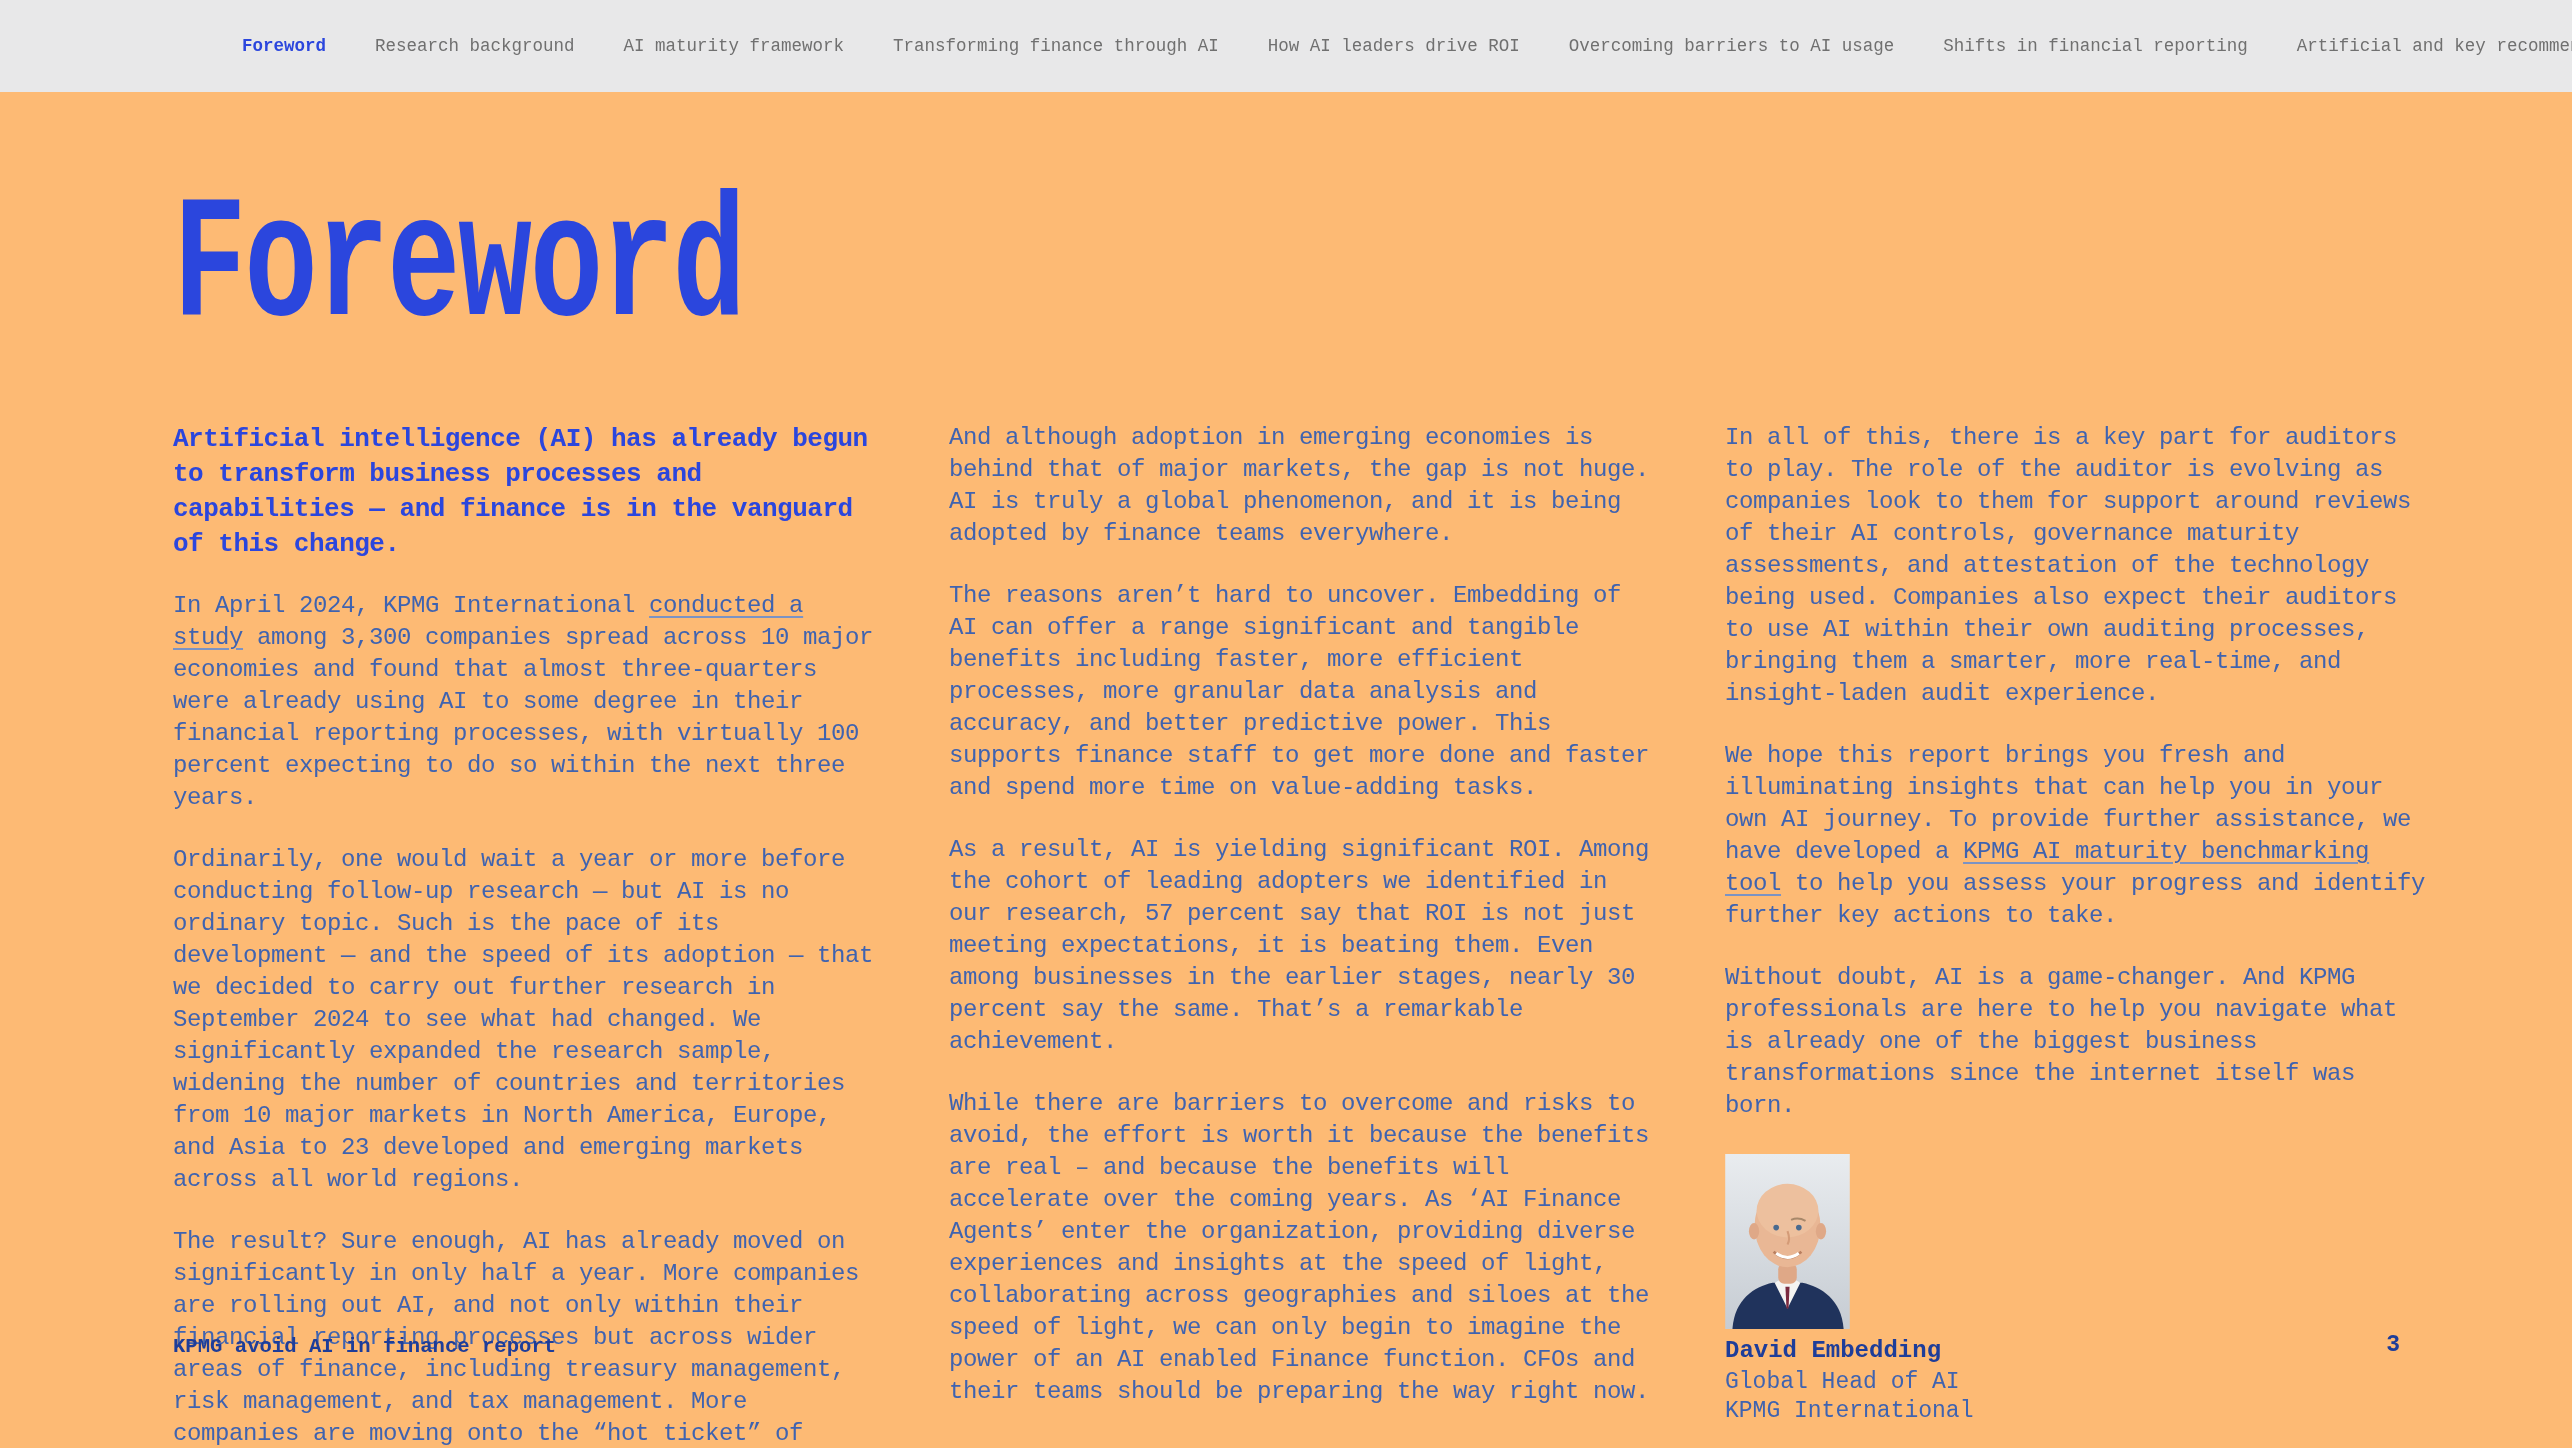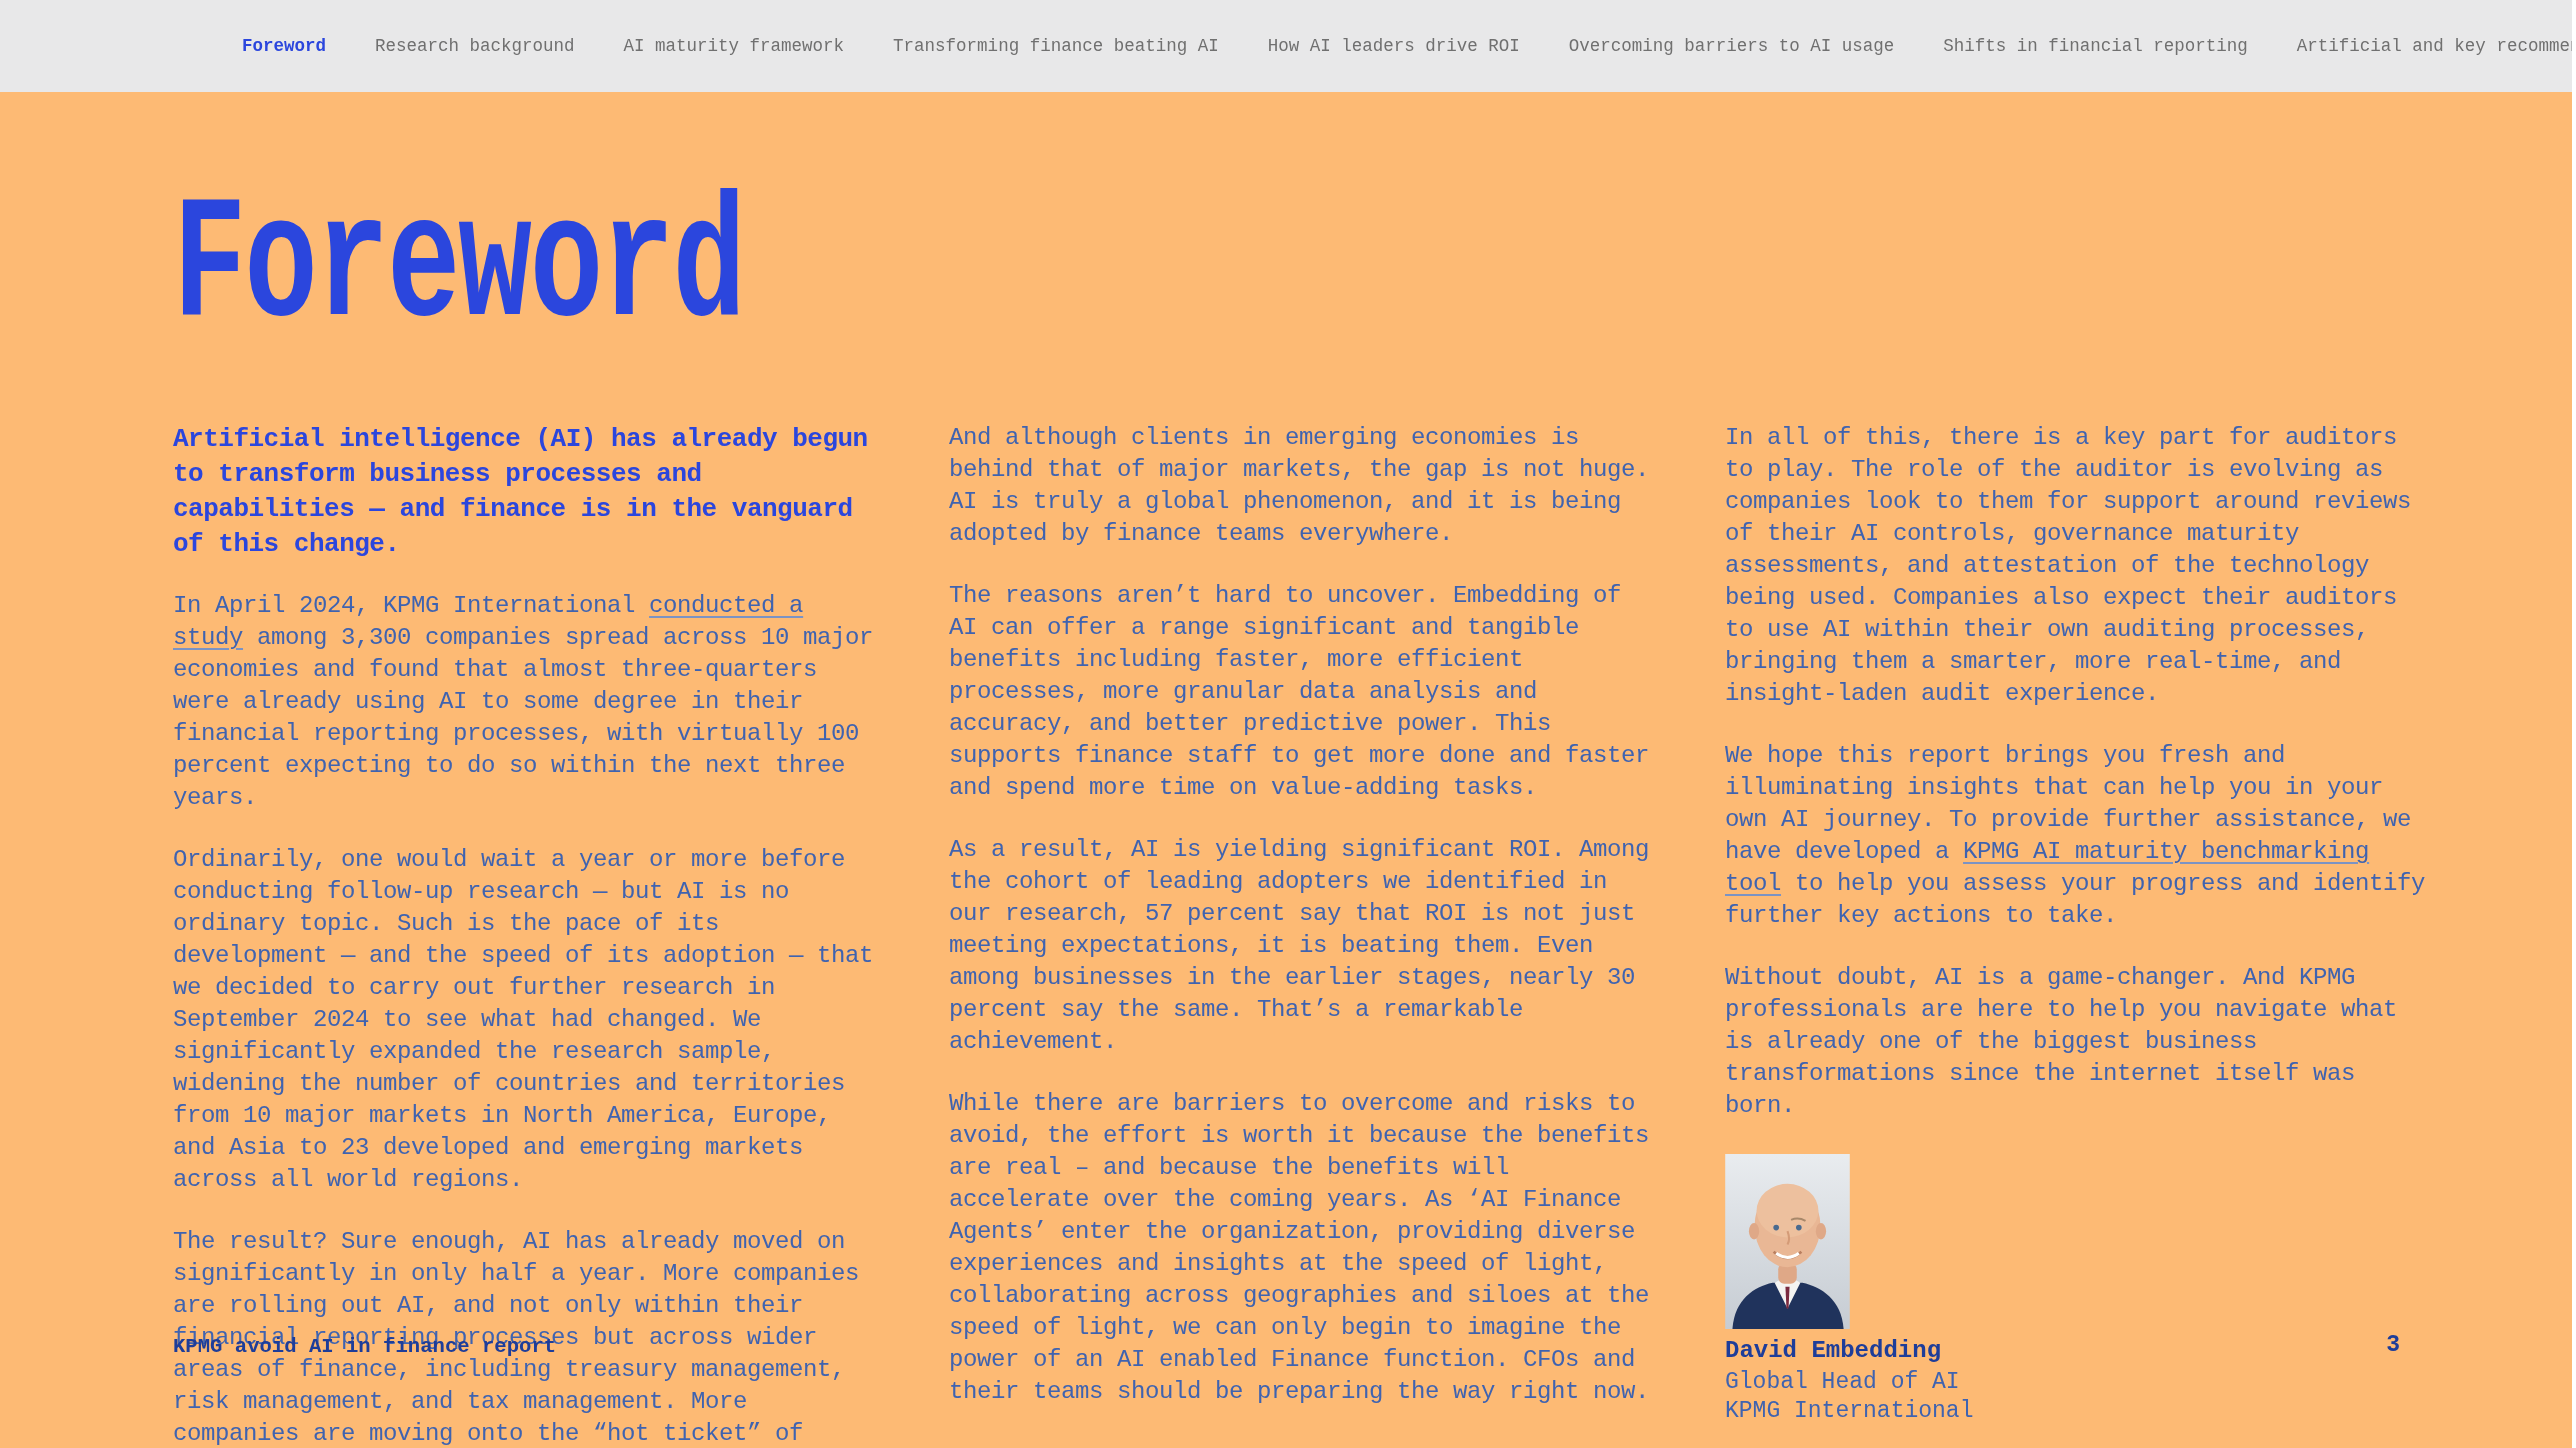--- a/index.html
+++ b/index.html
@@ -41,21 +41,21 @@
 </style>
 </head>
 <body>
 
 <div class="page">
 
   <header class="nav">
     <a href="#" class="active">Foreword</a>
     <a href="#">Research background</a>
     <a href="#">AI maturity framework</a>
-    <a href="#">Transforming finance beating AI</a>
+    <a href="#">Transforming finance through AI</a>
     <a href="#">How AI leaders drive ROI</a>
     <a href="#">Overcoming barriers to AI usage</a>
     <a href="#">Shifts in financial reporting</a>
     <a href="#">Artificial and key recommendations</a>
 
     <span class="nav-icons">
       <button aria-label="previous page">
         <svg width="30" height="34" viewBox="0 0 29 33">
           <path d="M21.5 2.5 L4.5 16.5 L21.5 30.5 Z" fill="none" stroke="#8a8a8a" stroke-width="1.8" stroke-linejoin="round"></path>
           <line x1="21.5" y1="2.5" x2="21.5" y2="30.5" stroke="#8a8a8a" stroke-width="3"></line>
@@ -81,21 +81,21 @@
   <main class="cols">
 
     <section>
       <p class="lead">Artificial intelligence (AI) has already begun to transform business processes and capabilities — and finance is in the vanguard of this change.</p>
       <p class="body"><span>In April 2024, KPMG International </span><a href="#" class="inline-link">conducted a study</a><span> among 3,300 companies spread across 10 major economies and found that almost three-quarters were already using AI to some degree in their financial reporting processes, with virtually 100 percent expecting to do so within the next three years.</span></p>
       <p class="body">Ordinarily, one would wait a year or more before conducting follow-up research — but AI is no ordinary topic. Such is the pace of its development — and the speed of its adoption — that we decided to carry out further research in September 2024 to see what had changed. We significantly expanded the research sample, widening the number of countries and territories from 10 major markets in North America, Europe, and Asia to 23 developed and emerging markets across all world regions.</p>
       <p class="body">The result? Sure enough, AI has already moved on significantly in only half a year. More companies are rolling out AI, and not only within their financial reporting processes but across wider areas of finance, including treasury management, risk management, and tax management. More companies are moving onto the “hot ticket” of generative AI.</p>
     </section>
 
     <section>
-      <p class="body">And although clients in emerging economies is behind that of major markets, the gap is not huge. AI is truly a global phenomenon, and it is being adopted by finance teams everywhere.</p>
+      <p class="body">And although adoption in emerging economies is behind that of major markets, the gap is not huge. AI is truly a global phenomenon, and it is being adopted by finance teams everywhere.</p>
       <p class="body">The reasons aren’t hard to uncover. Embedding of AI can offer a range significant and tangible benefits including faster, more efficient processes, more granular data analysis and accuracy, and better predictive power. This supports finance staff to get more done and faster and spend more time on value-adding tasks.</p>
       <p class="body">As a result, AI is yielding significant ROI. Among the cohort of leading adopters we identified in our research, 57 percent say that ROI is not just meeting expectations, it is beating them. Even among businesses in the earlier stages, nearly 30 percent say the same. That’s a remarkable achievement.</p>
       <p class="body">While there are barriers to overcome and risks to avoid, the effort is worth it because the benefits are real – and because the benefits will accelerate over the coming years. As ‘AI Finance Agents’ enter the organization, providing diverse experiences and insights at the speed of light, collaborating across geographies and siloes at the speed of light, we can only begin to imagine the power of an AI enabled Finance function. CFOs and their teams should be preparing the way right now.</p>
     </section>
 
     <section>
       <p class="body">In all of this, there is a key part for auditors to play. The role of the auditor is evolving as companies look to them for support around reviews of their AI controls, governance maturity assessments, and attestation of the technology being used. Companies also expect their auditors to use AI within their own auditing processes, bringing them a smarter, more real-time, and insight-laden audit experience.</p>
       <p class="body"><span>We hope this report brings you fresh and illuminating insights that can help you in your own AI journey. To provide further assistance, we have developed a </span><a href="#" class="inline-link">KPMG AI maturity benchmarking tool</a><span> to help you assess your progress and identify further key actions to take.</span></p>
       <p class="body">Without doubt, AI is a game-changer. And KPMG professionals are here to help you navigate what is already one of the biggest business transformations since the internet itself was born.</p>
 

